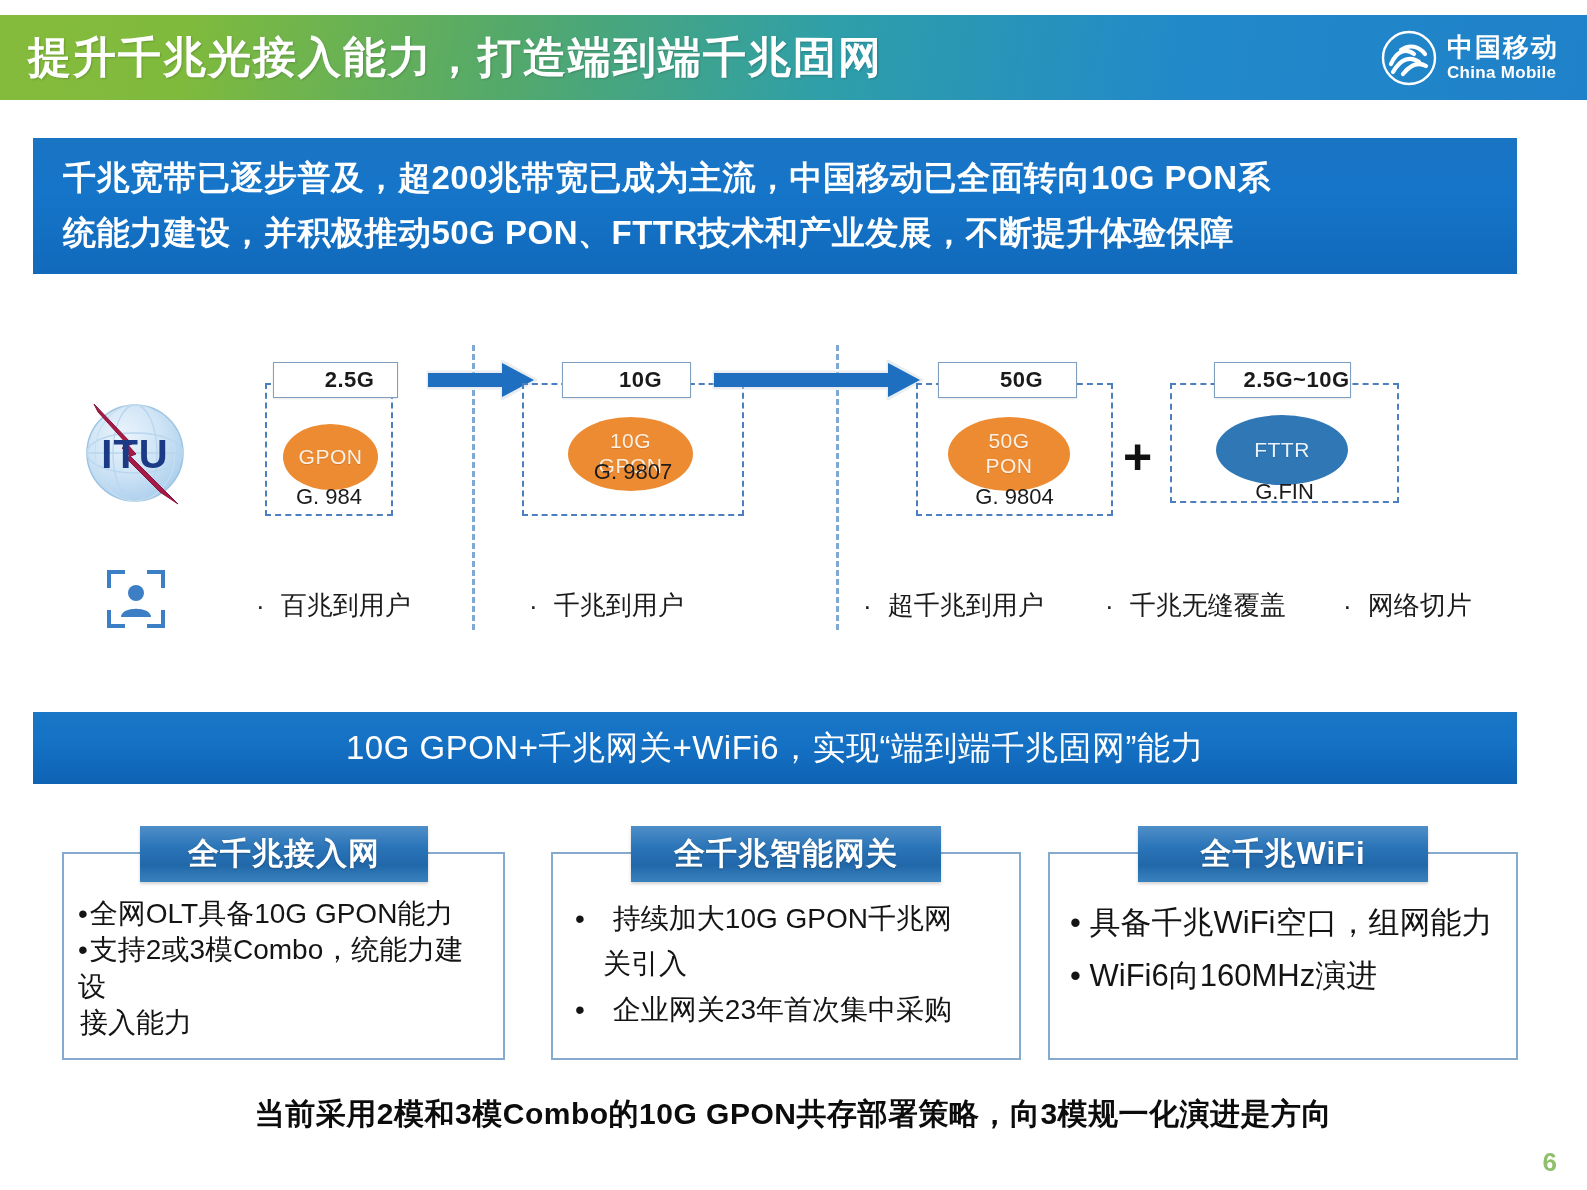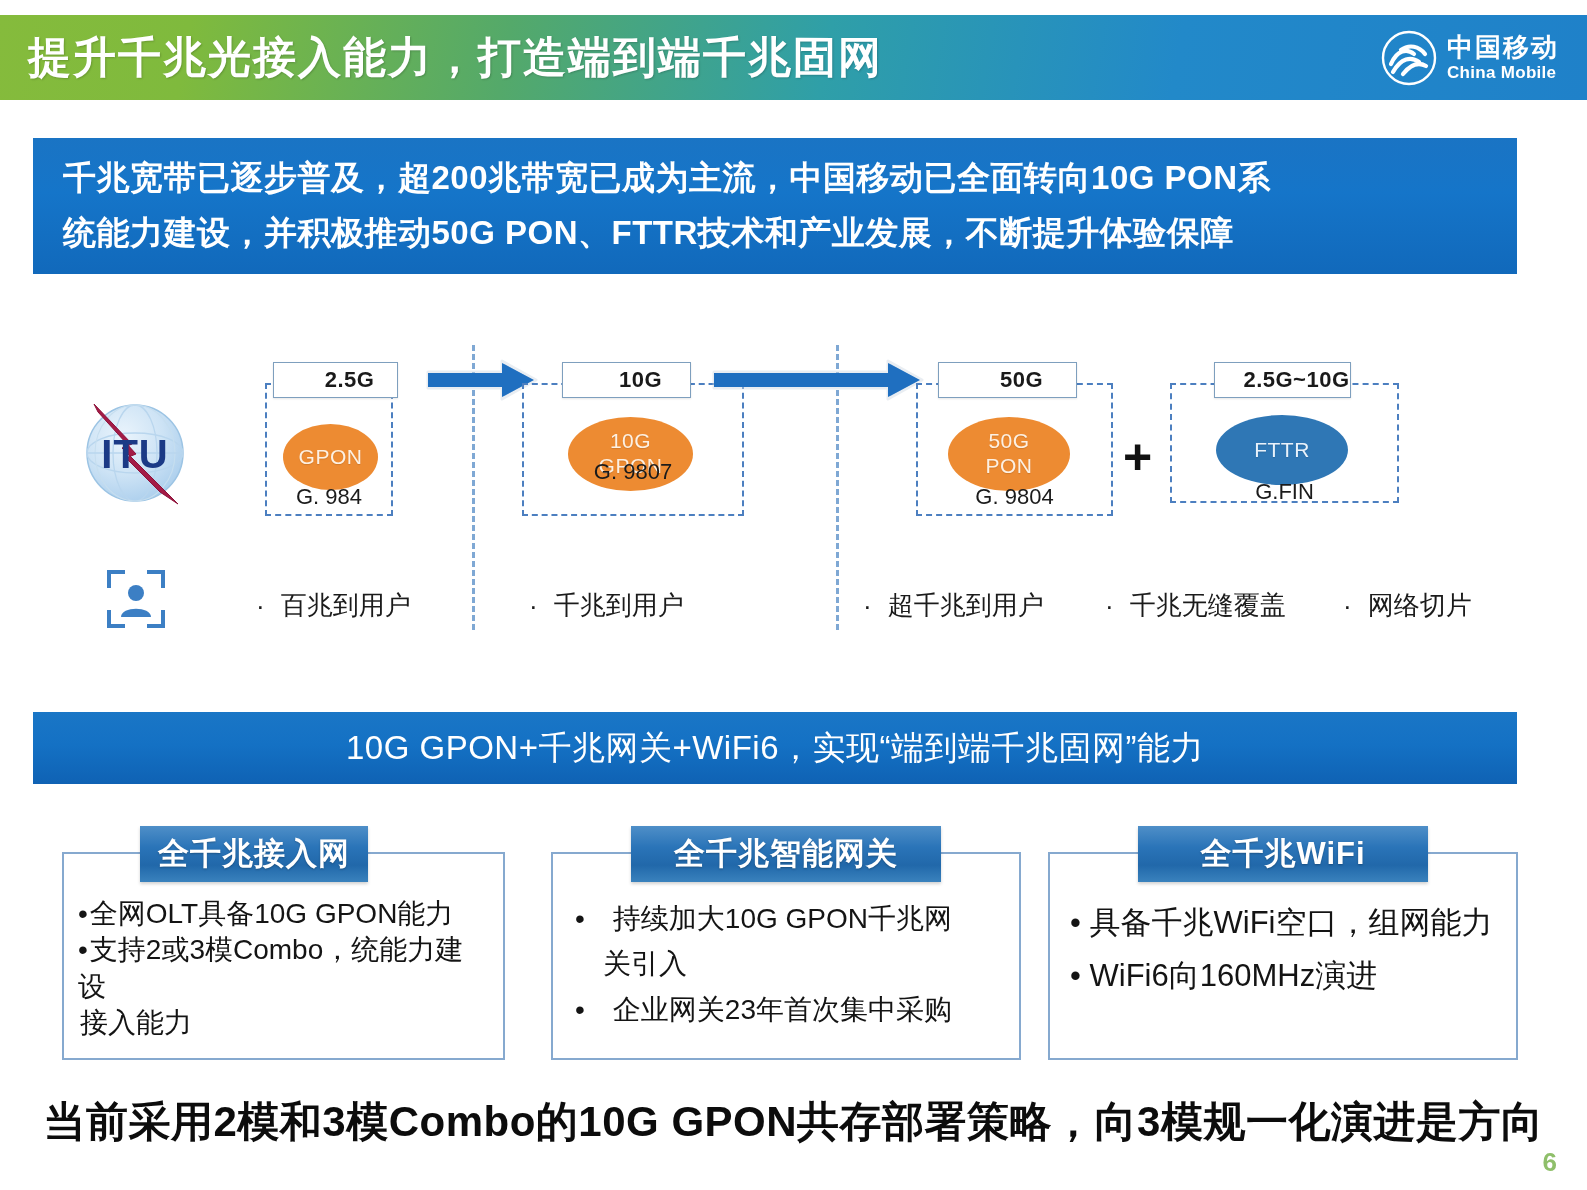--- a/index.html
+++ b/index.html
@@ -115,42 +115,42 @@
 
   .card-hd {
     position: absolute; top: -28px; height: 56px;
     background: linear-gradient(180deg, #4f8fc8 0%, #2a74b8 38%, #2168aa 70%, #3a82bd 100%);
     display: flex; align-items: center; justify-content: center;
     color: #ffffff; font-size: 31px; font-weight: bold; letter-spacing: 1px;
     text-shadow: 0 1px 2px rgba(0,0,0,.25);
     box-shadow: 0 2px 3px rgba(0,0,0,.18);
     white-space: nowrap;
   }
-  .card.c1 .card-hd { left: 76px;  width: 228px; }
+  .card.c1 .card-hd { left: 76px;  width: 288px; }
   .card.c2 .card-hd { left: 78px;  width: 310px; }
   .card.c3 .card-hd { left: 88px;  width: 290px; }
 
   .card-body { position: absolute; left: 0; top: 42px; right: 0; padding: 0 14px; }
 
   .bl-tight { font-size: 28px; color: #141414; line-height: 1.30; }
   .bl-tight .li { display: block; text-indent: 0; }
   .bl-tight .li .bt { margin-right: 2px; }
 
   .bl-loose { font-size: 28px; color: #141414; line-height: 1.62; }
   .bl-loose .li { display: flex; gap: 28px; padding-left: 8px; }
   .bl-loose .li .bt { flex: 0 0 auto; }
   .bl-loose .li .tx { flex: 1 1 auto; }
 
   .bl-mid { font-size: 31px; color: #141414; line-height: 1.72; padding-left: 6px; }
   .bl-mid .li { display: block; }
 
   
   .footnote {
     position: absolute; left: 0; top: 1094px; width: 1587px;
-    text-align: center; font-size: 42px; font-weight: bold; color: #0c0c0c;
+    text-align: center; font-size: 30px; font-weight: bold; color: #0c0c0c;
     letter-spacing: .5px; white-space: nowrap;
   }
   .pagenum {
     position: absolute; right: 30px; bottom: 12px;
     font-size: 26px; font-weight: bold; color: #8fbf6a;
   }
 </style>
 </head>
 <body>
 

